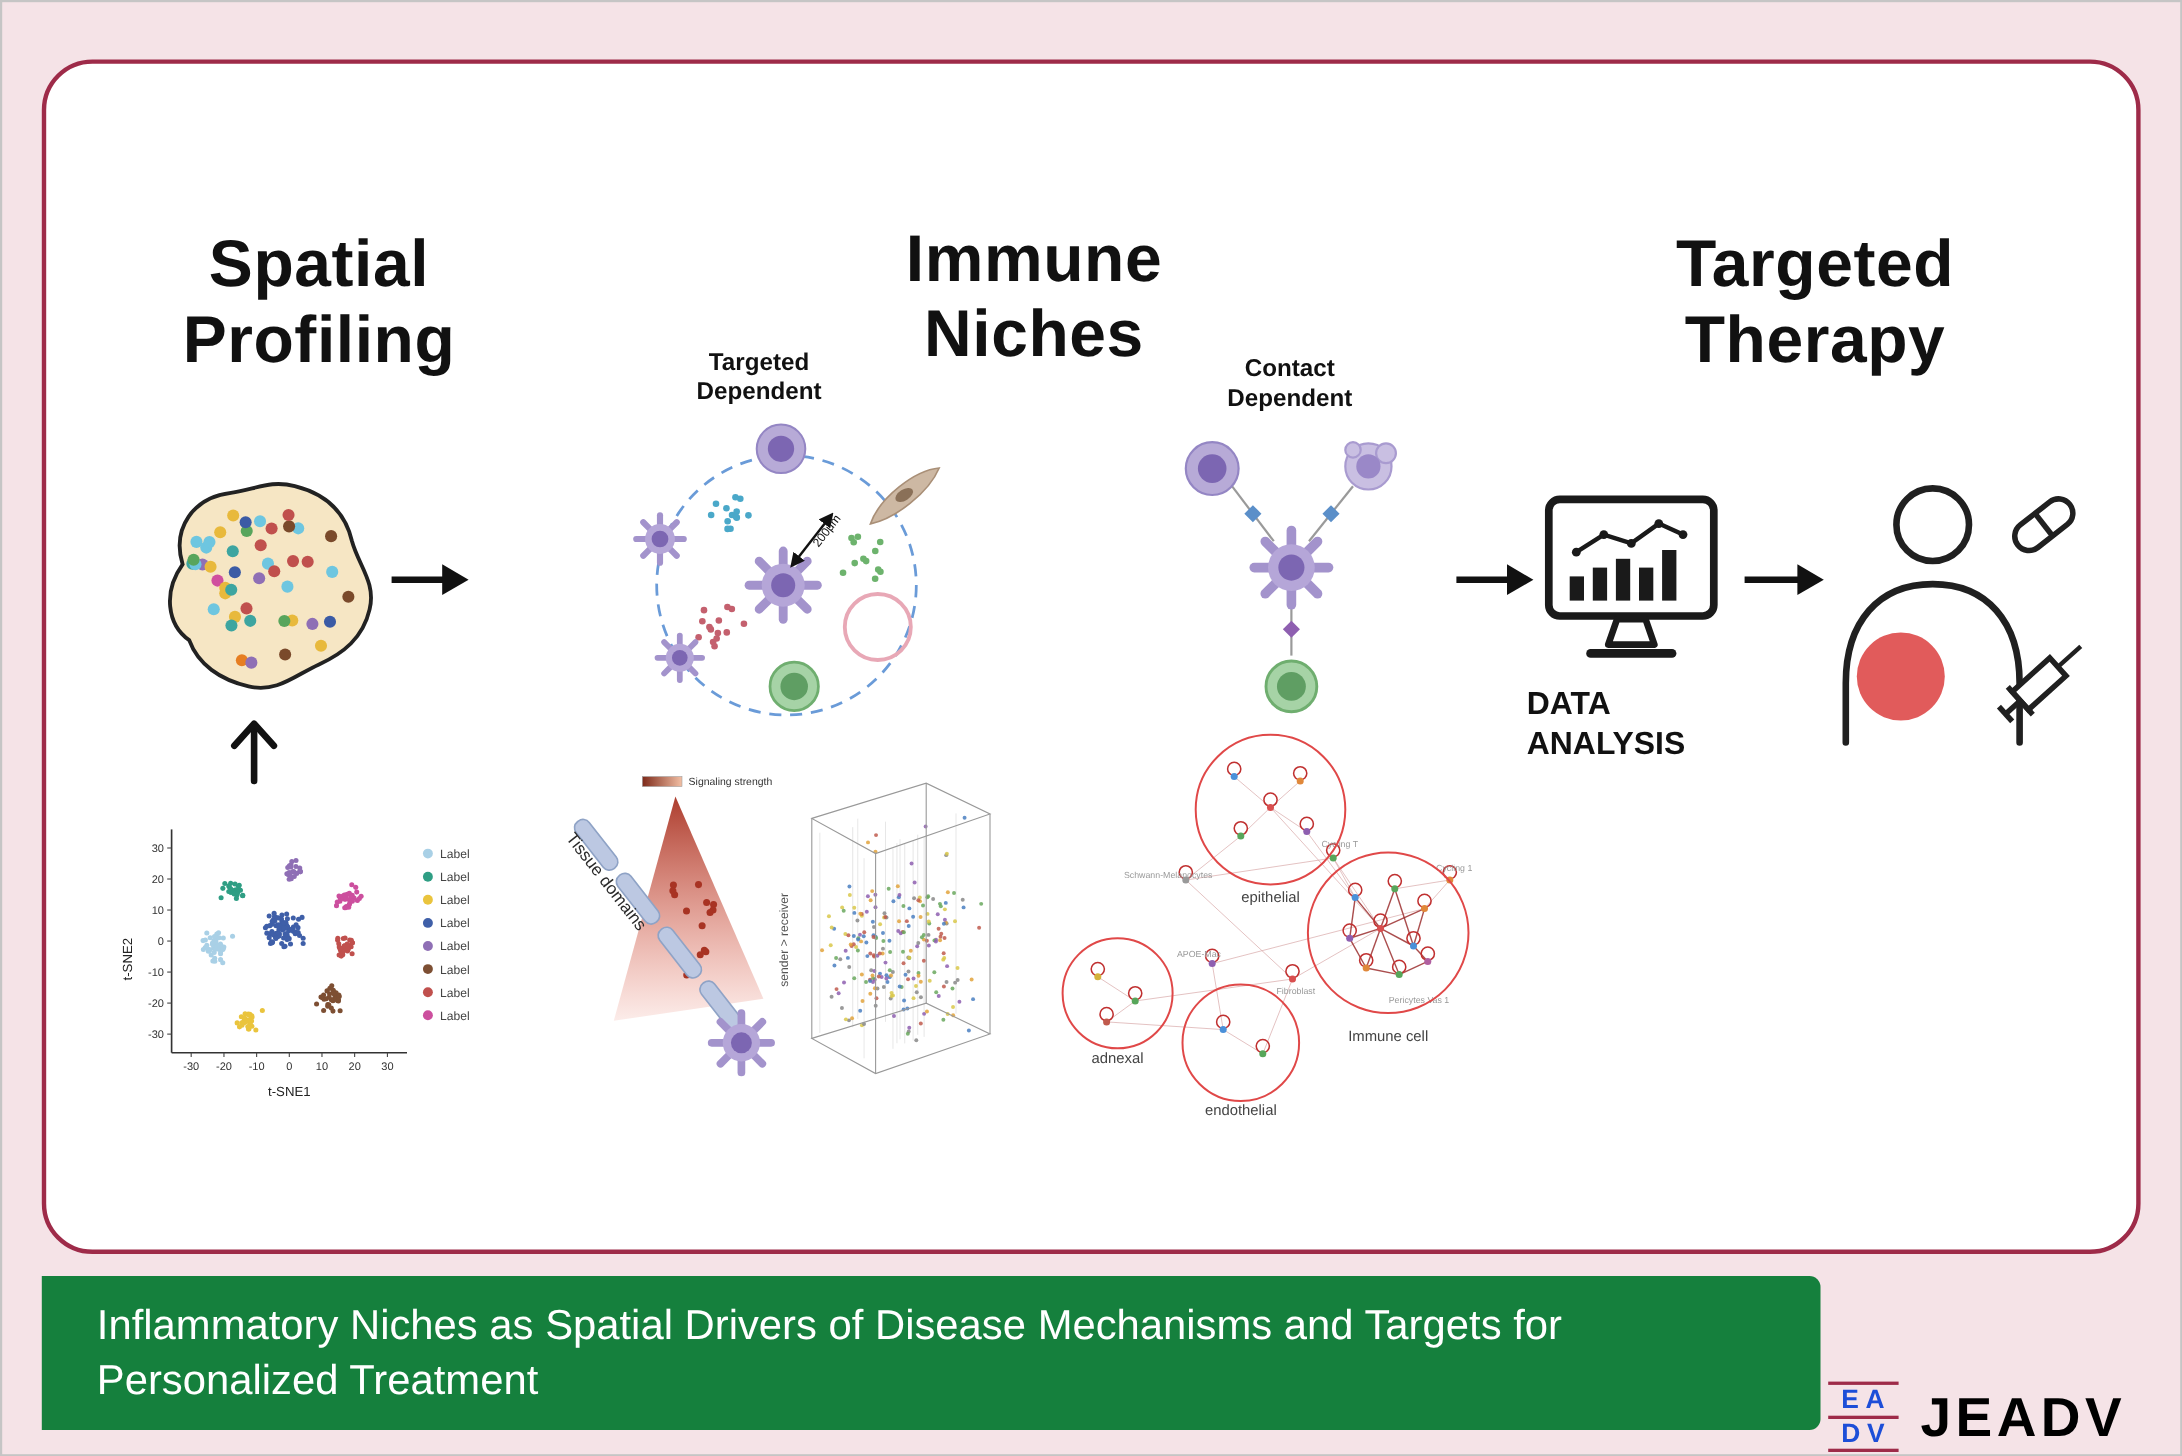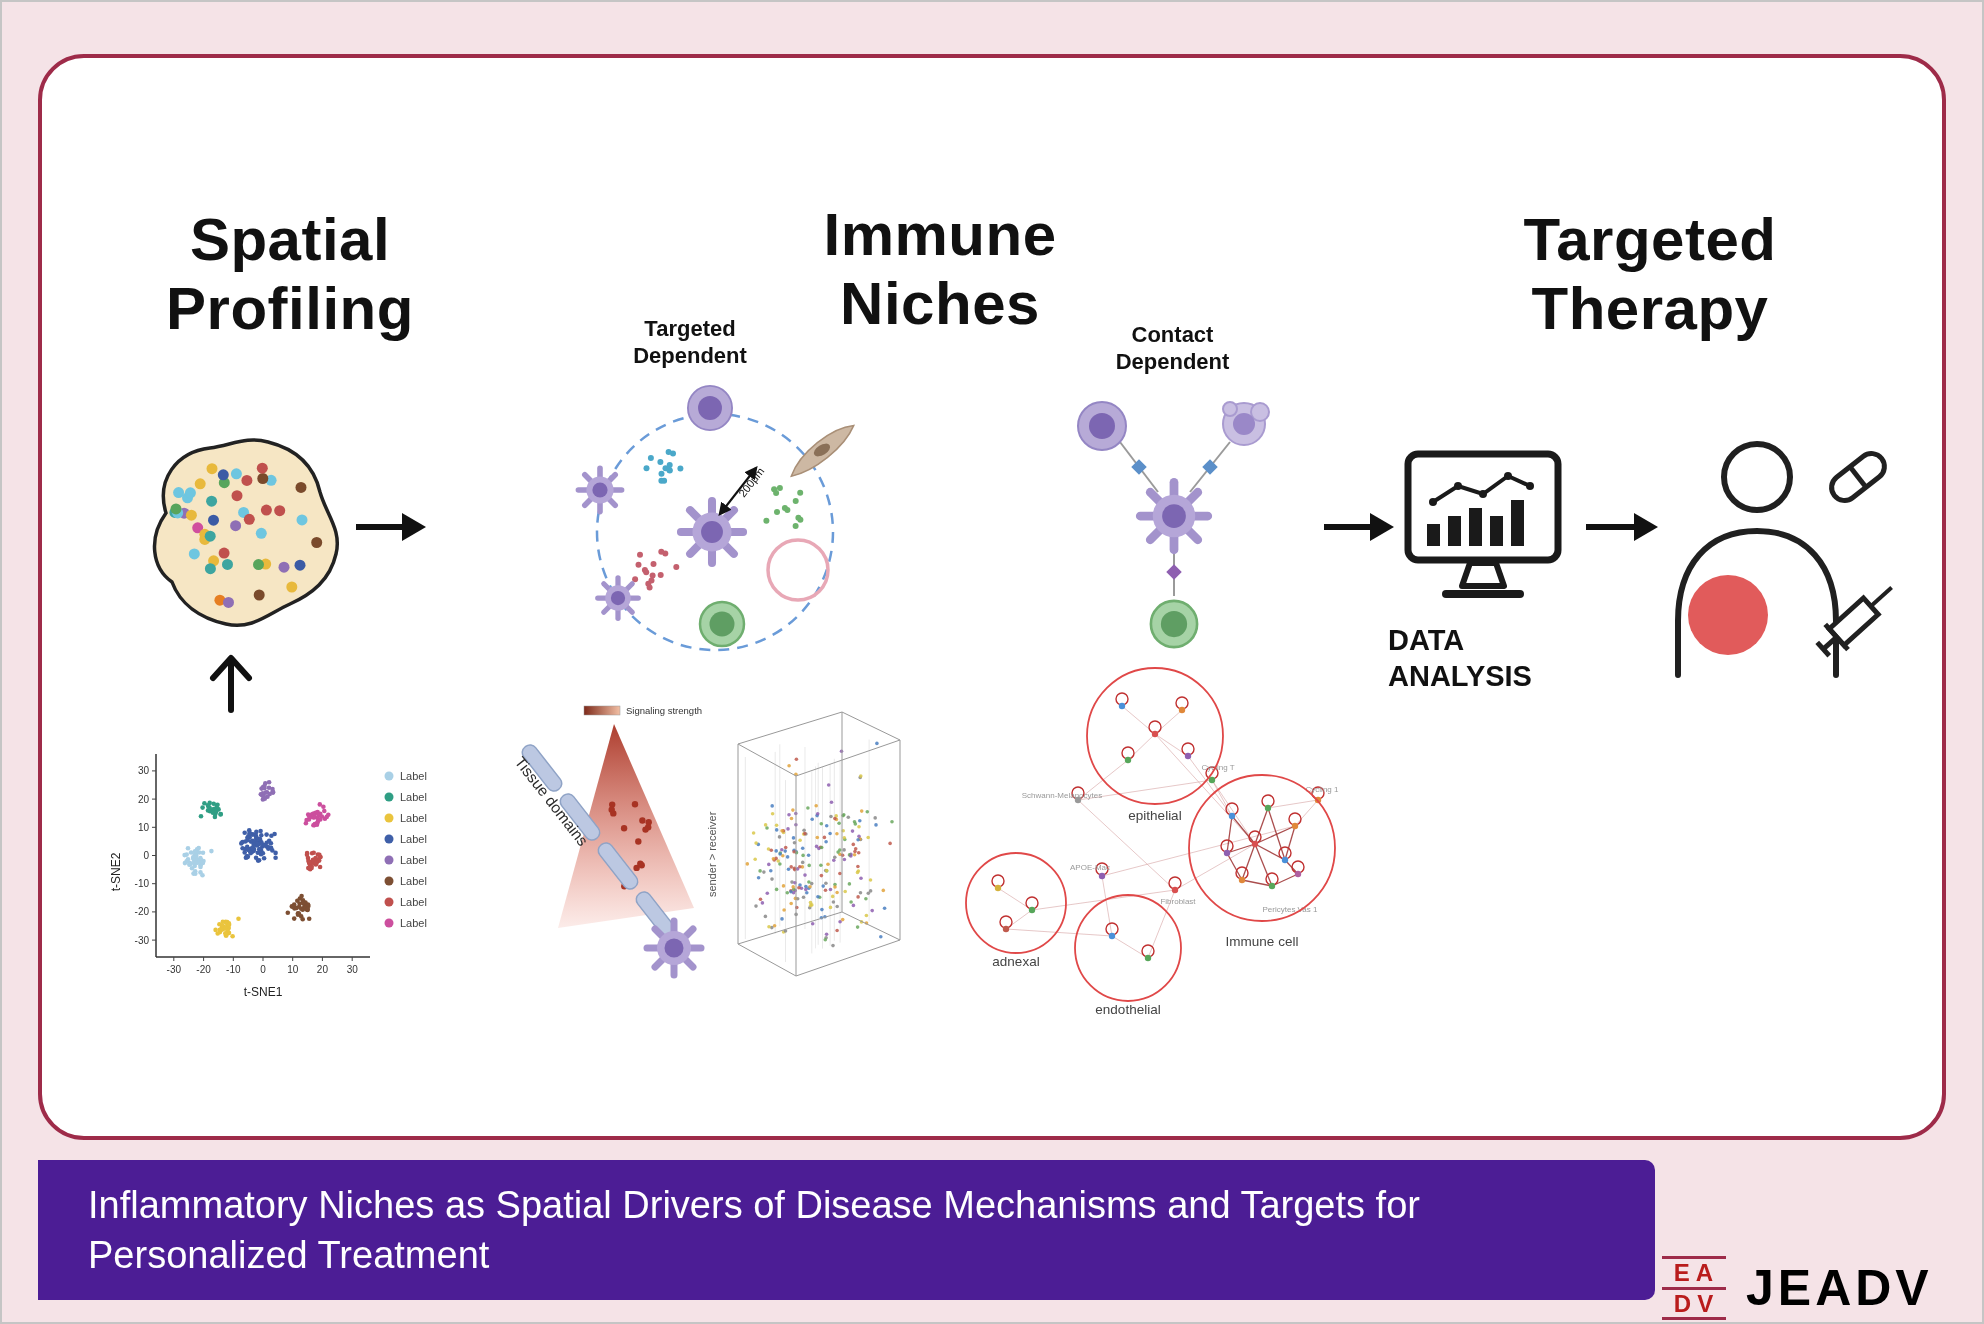--- a/index.html
+++ b/index.html
@@ -5,24 +5,24 @@
   *{margin:0;padding:0;box-sizing:border-box}
   html,body{width:1984px;height:1324px}
   body{position:relative;font-family:"Liberation Sans",sans-serif;background:#f5e3e7;overflow:hidden}
   .frame{position:absolute;inset:0;border:2px solid #c5c5c5;pointer-events:none;z-index:50}
   .card{position:absolute;left:38px;top:54px;width:1908px;height:1086px;background:#ffffff;border:4px solid #9e2b49;border-radius:46px}
   .heading{position:absolute;font-weight:bold;color:#111;text-align:center;font-size:60px;letter-spacing:.5px}
   .sublabel{position:absolute;font-weight:bold;color:#111;text-align:center;font-size:22px;line-height:1.22}
   .abs{position:absolute}
   svg{display:block;overflow:visible}
   .data-analysis-label{position:absolute;left:1388px;top:622px;width:192px;text-align:left;font-weight:bold;font-size:29px;line-height:1.25;color:#111}
-  .banner{position:absolute;left:38px;top:1160px;width:1617px;height:140px;background:#4c1d95;border-radius:0 10px 10px 0;display:flex;align-items:center;padding-left:50px}
+  .banner{position:absolute;left:38px;top:1160px;width:1617px;height:140px;background:#15803d;border-radius:0 10px 10px 0;display:flex;align-items:center;padding-left:50px}
   .banner-text{color:#ffffff;font-size:38px;line-height:1.32;max-width:1460px;font-weight:400}
   .logo{position:absolute;left:1662px;top:1256px;display:flex;align-items:center;gap:20px}
-  .logo-mark{width:64px;border-top:3px solid #9e2b49;color:#b91c1c;font-weight:bold}
+  .logo-mark{width:64px;border-top:3px solid #9e2b49;color:#1d4ed8;font-weight:bold}
   .logo-mark-row{border-bottom:3px solid #9e2b49;font-size:24px;letter-spacing:6px;text-align:center;line-height:1.15;padding-left:5px}
   .logo-name{font-size:50px;font-weight:bold;color:#000000;letter-spacing:4px}
 </style>
 </head>
 <body>
 
 <svg width="0" height="0" style="position:absolute" aria-hidden="true">
   <defs>
     <g id="dendritic-cell">
       <g stroke="#a393cc" stroke-width="7" stroke-linecap="round">

